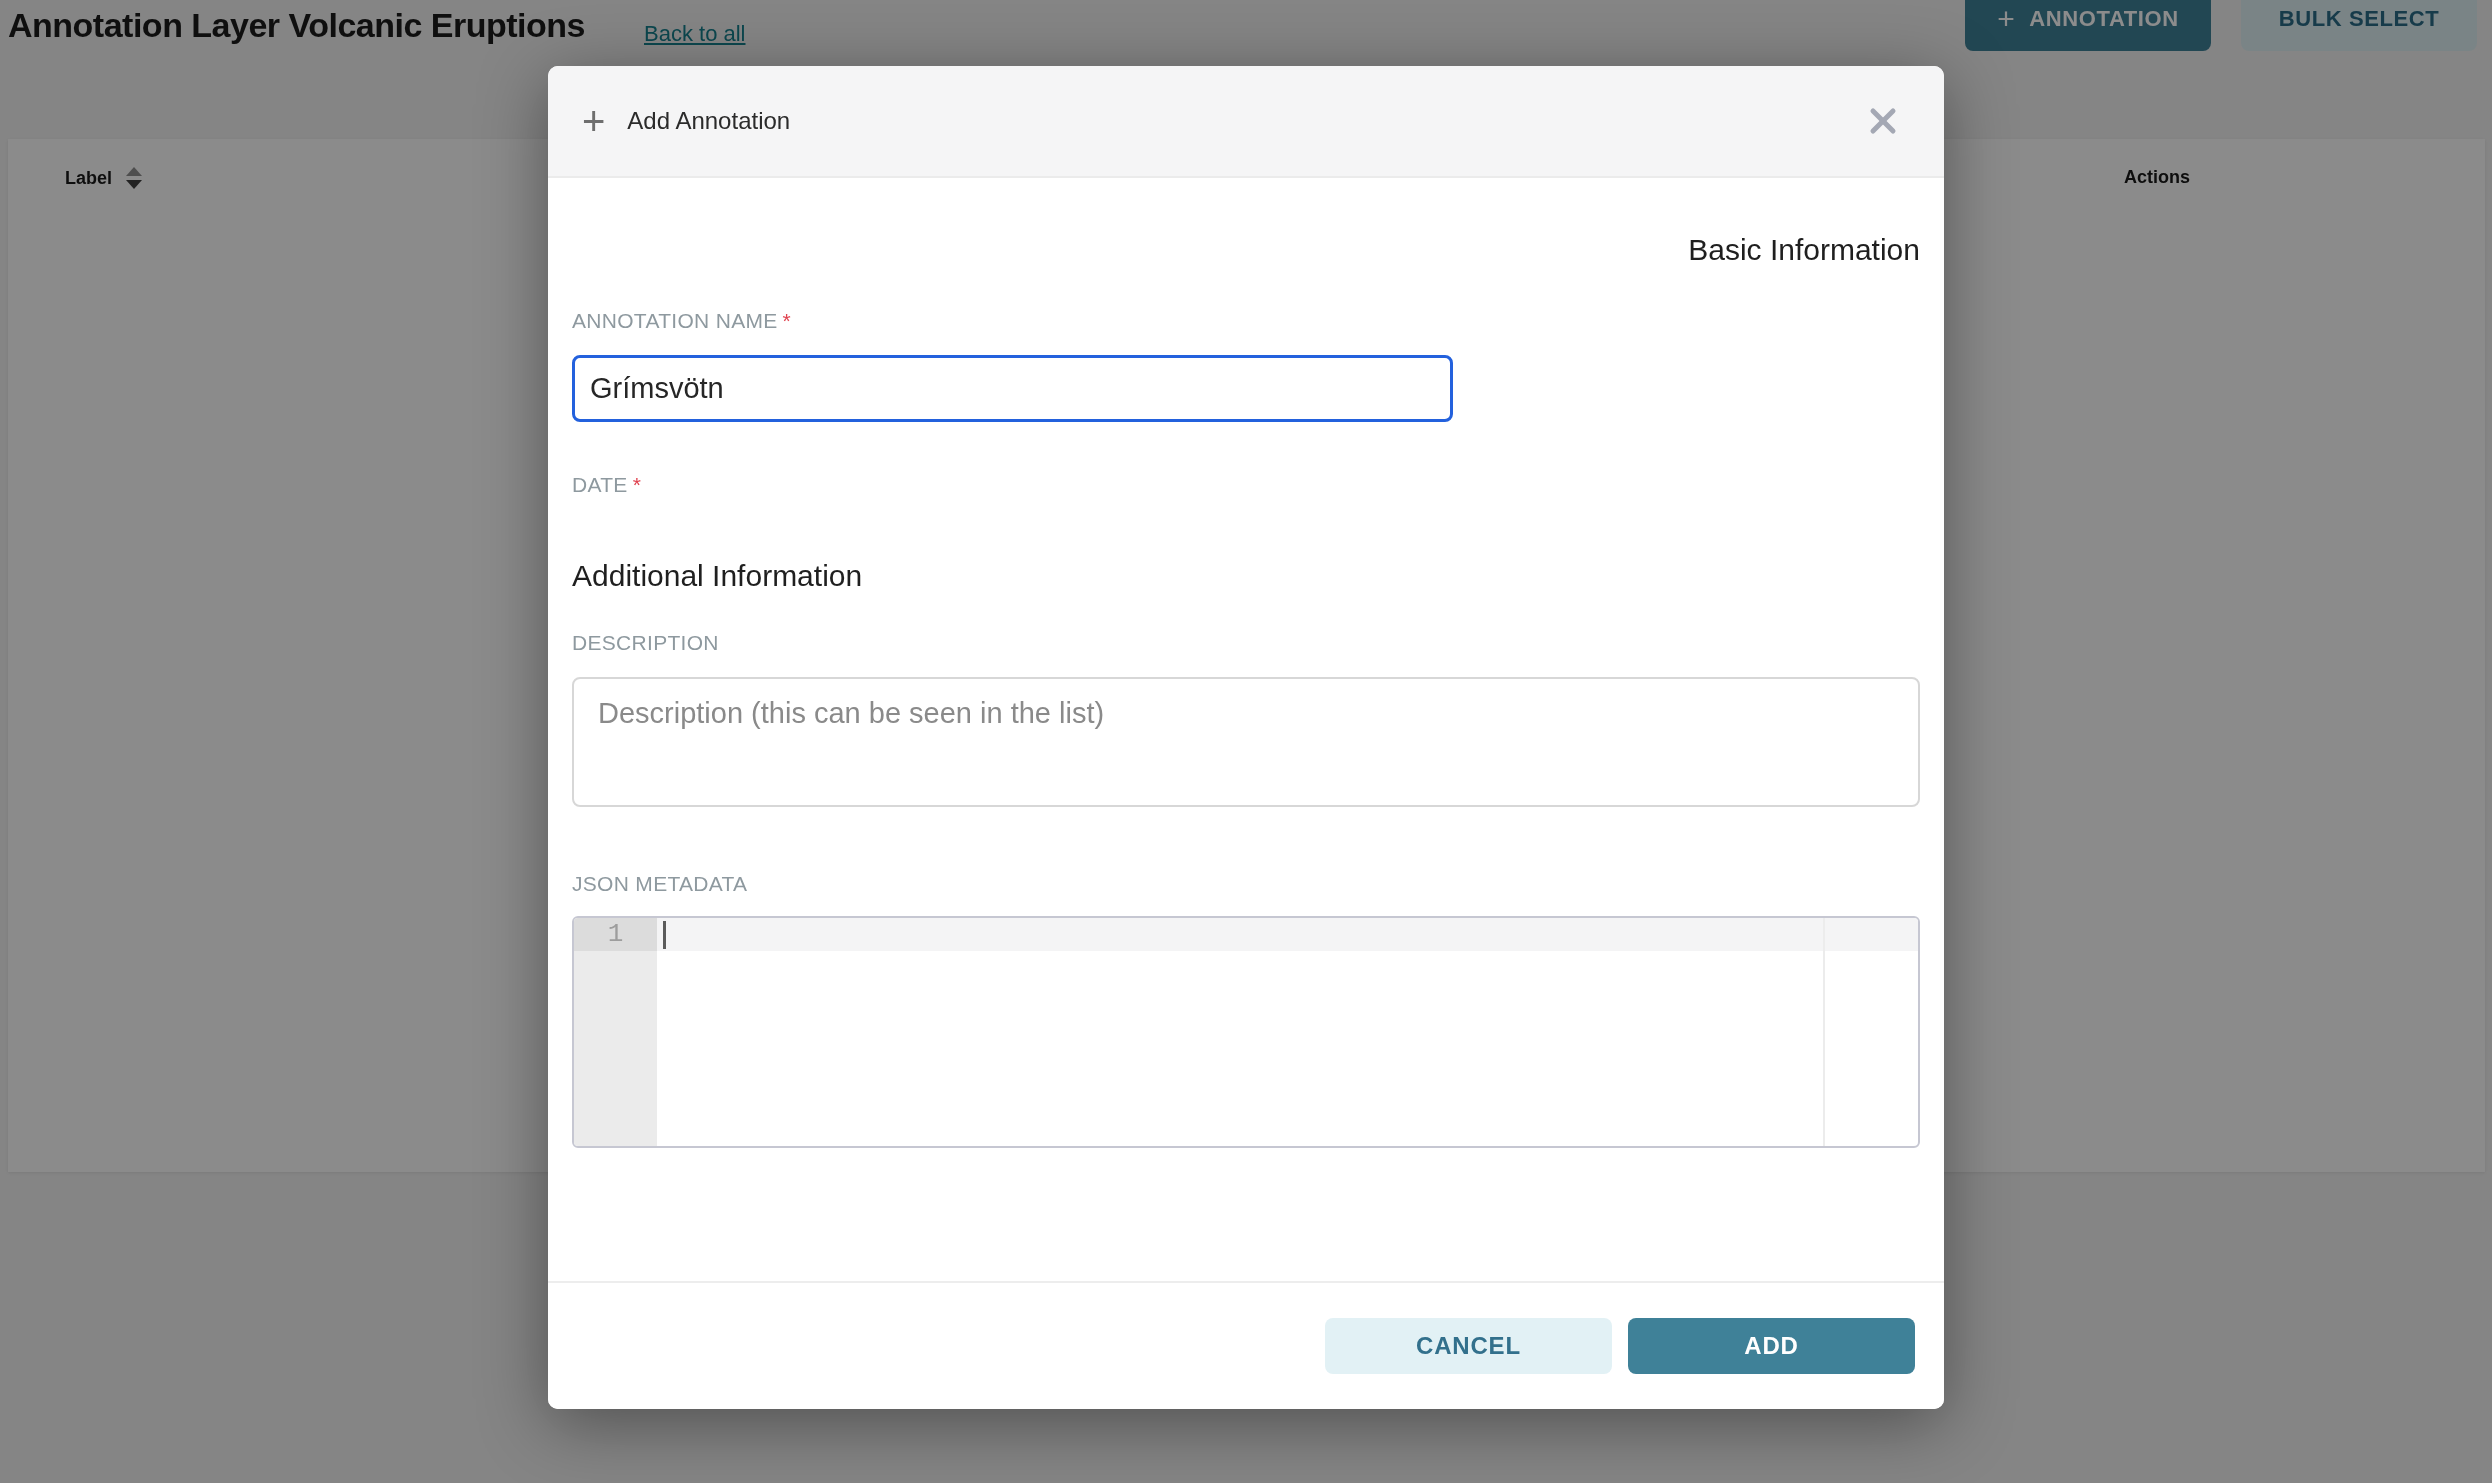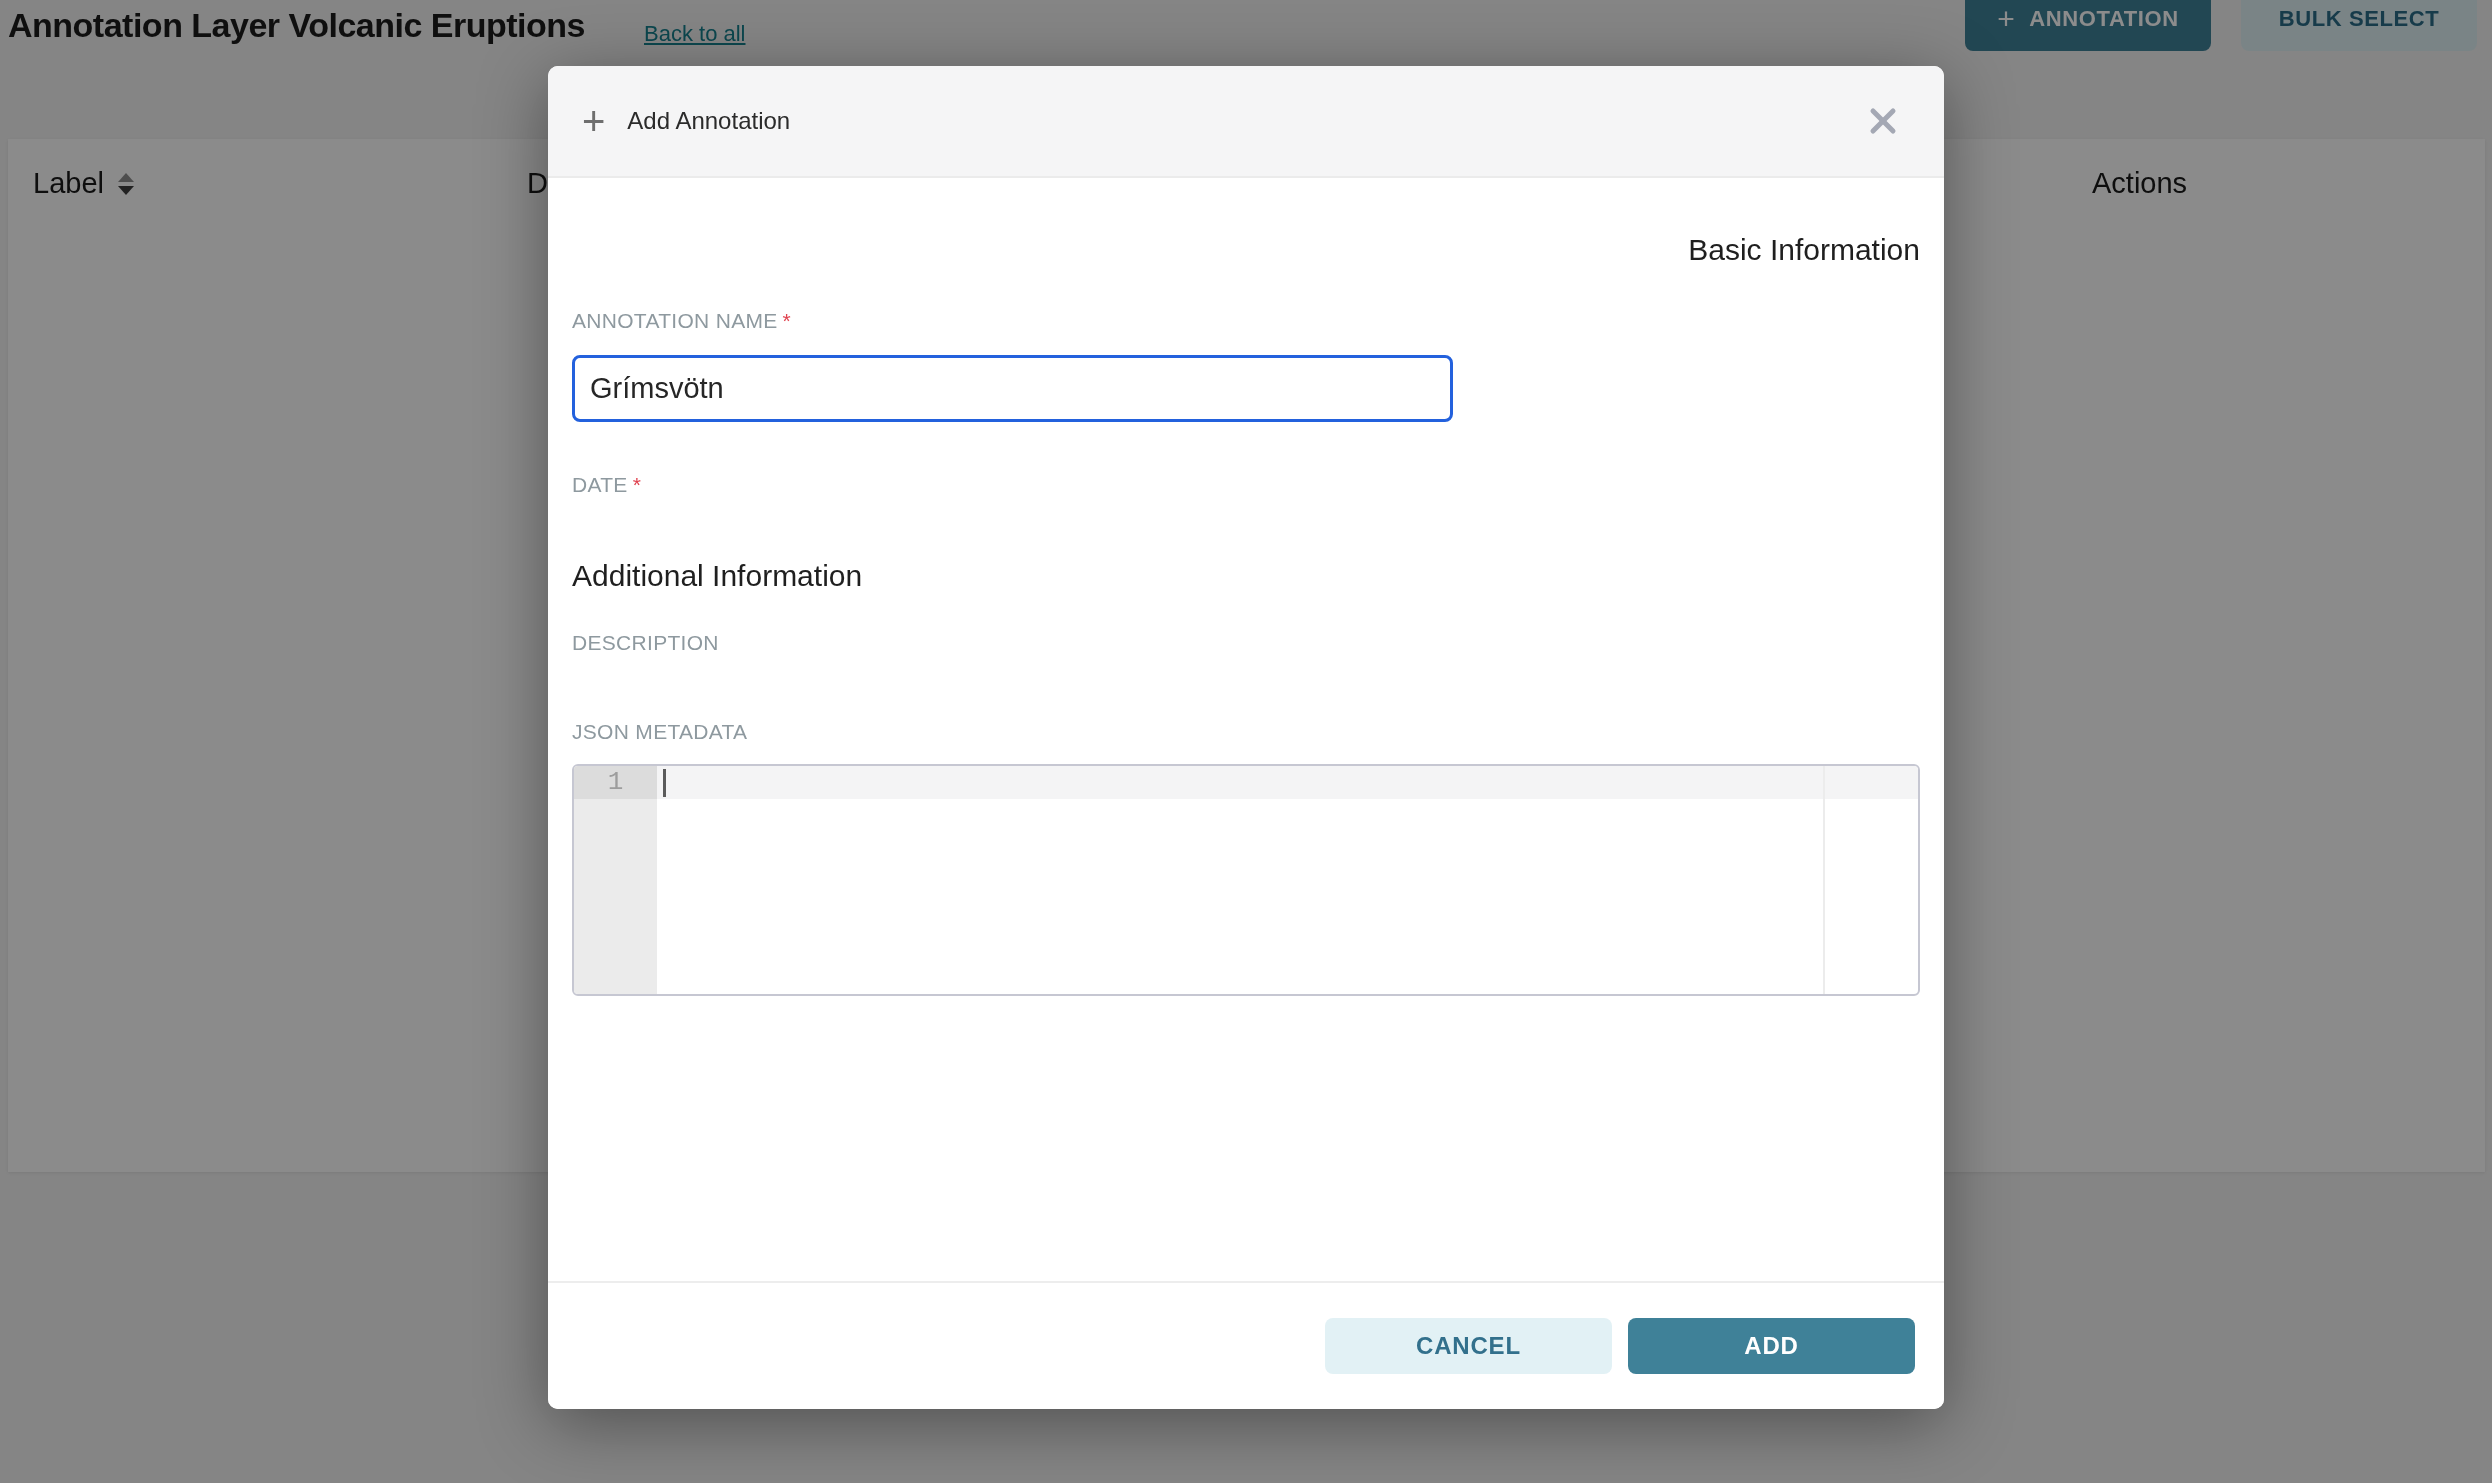--- a/index.html
+++ b/index.html
@@ -15,22 +15,22 @@
   .hdr-btn { position:absolute; top:-14px; height:65px; border:none; border-radius:8px;
              font-size:22px; font-weight:600; letter-spacing:0.6px; display:flex;
              align-items:center; justify-content:center; gap:14px; cursor:pointer;
              font-family:"Liberation Sans", sans-serif; }
   .btn-annotation { left:1965px; width:246px; background:#3f8198; color:#ffffff; }
   .btn-annotation .plus { font-size:30px; font-weight:400; line-height:1; }
   .btn-bulk { left:2241px; width:236px; background:#dff0f4; color:#2a6c88; }
 
   .table-card { position:absolute; left:8px; top:139px; width:2477px; height:1033px;
                 background:#fdfdfd; box-shadow:0 1px 3px rgba(0,0,0,0.08); }
-  .th { position:absolute; top:28px; font-size:29px; font-weight:400; color:#1a1a1a;
-        white-space:nowrap; }
+  .th { position:absolute; top:28px; font-size:18px; font-weight:700; color:#1a1a1a;
+        white-space:nowrap;margin-left:32px; }
   .th-label { left:25px; display:flex; align-items:center; gap:14px; cursor:pointer; }
   .sorter { display:inline-flex; flex-direction:column; gap:4px; }
   .caret-up { width:0; height:0; border-left:8px solid transparent; border-right:8px solid transparent;
               border-bottom:9px solid #8f8f8f; }
   .caret-down { width:0; height:0; border-left:8px solid transparent; border-right:8px solid transparent;
                 border-top:9px solid #3f3f3f; }
   .th-desc { left:519px; }
   .th-actions { left:2084px; }
 
   
@@ -139,20 +139,21 @@
     </label>
     <input class="name-input" type="text" value="Grímsvötn" style="">
 
     <label class="fld-label lbl-date">
       <span>DATE</span><span class="req">*</span>
     </label>
 
     <div class="section-h sec-additional">Additional Information</div>
 
     <label class="fld-label lbl-desc">DESCRIPTION</label>
+    <textarea class="desc-textarea" placeholder="Description (this can be seen in the list)" style=""></textarea>
 
     <label class="fld-label lbl-json">JSON METADATA</label>
     <div class="json-editor">
       <div class="active-line"></div>
       <div class="gutter">
         <div class="gutter-cell-active">1</div>
       </div>
       <div class="print-margin"></div>
       <div class="edit-cursor"></div>
     </div>

